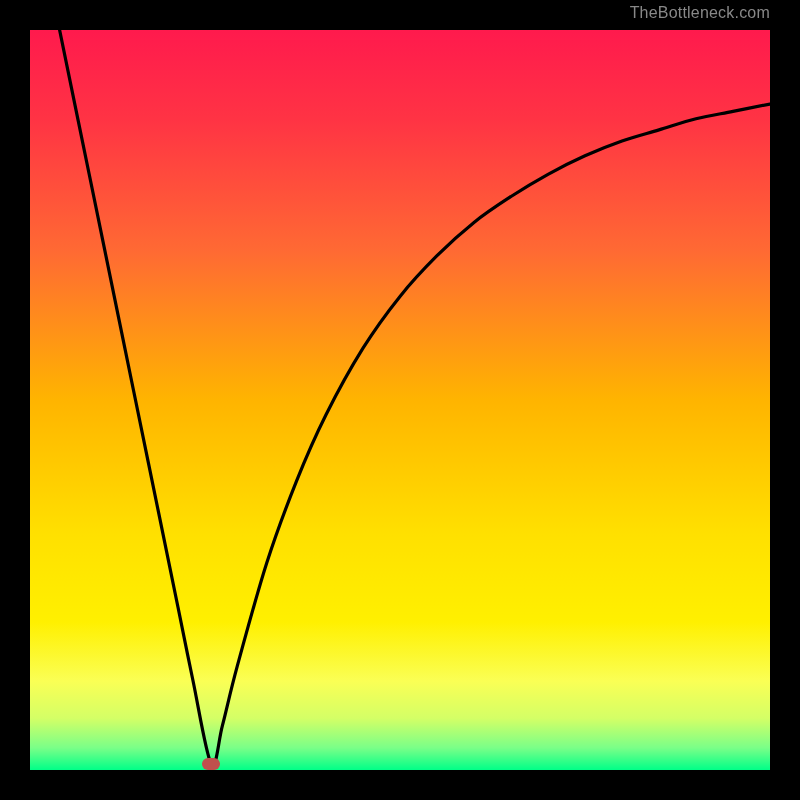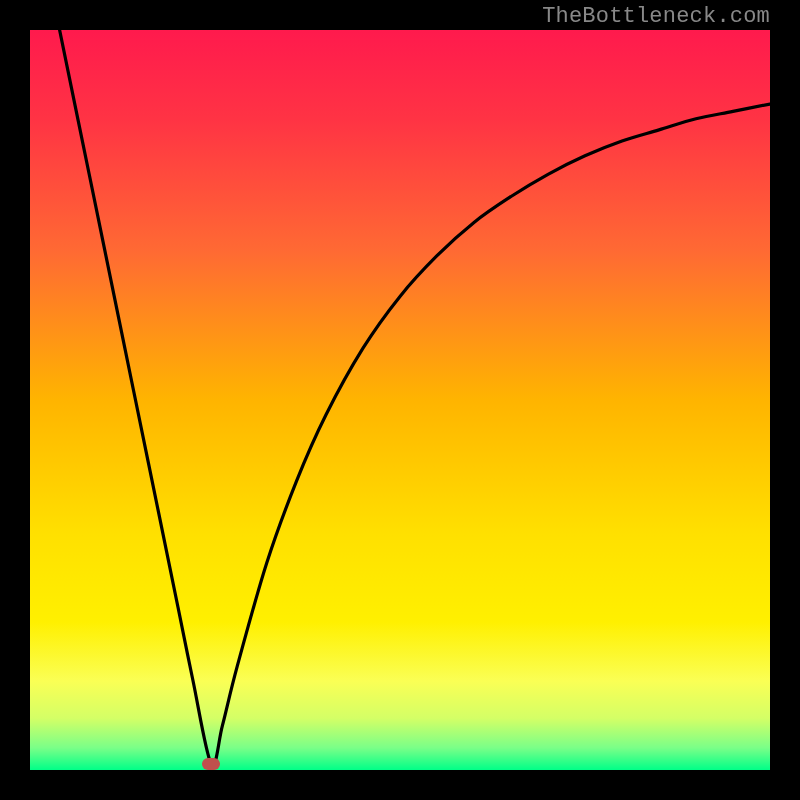--- a/index.html
+++ b/index.html
@@ -41,22 +41,22 @@
     width: 18px;
     height: 12px;
     border-radius: 6px;
     background: #c0504d;
     transform: translate(-50%, -50%);
   }
   .watermark {
     position: absolute;
     top: 4px;
     right: 30px;
-    font-family: Liberation Mono, monospace;
-    font-size: 22px;
+    font-family: Liberation Sans, sans-serif;
+    font-size: 16px;
     color: #888888;
     letter-spacing: 0.2px;
     user-select: none;
   }
 </style>
 </head>
 <body>
 
 <div class="frame">
 

